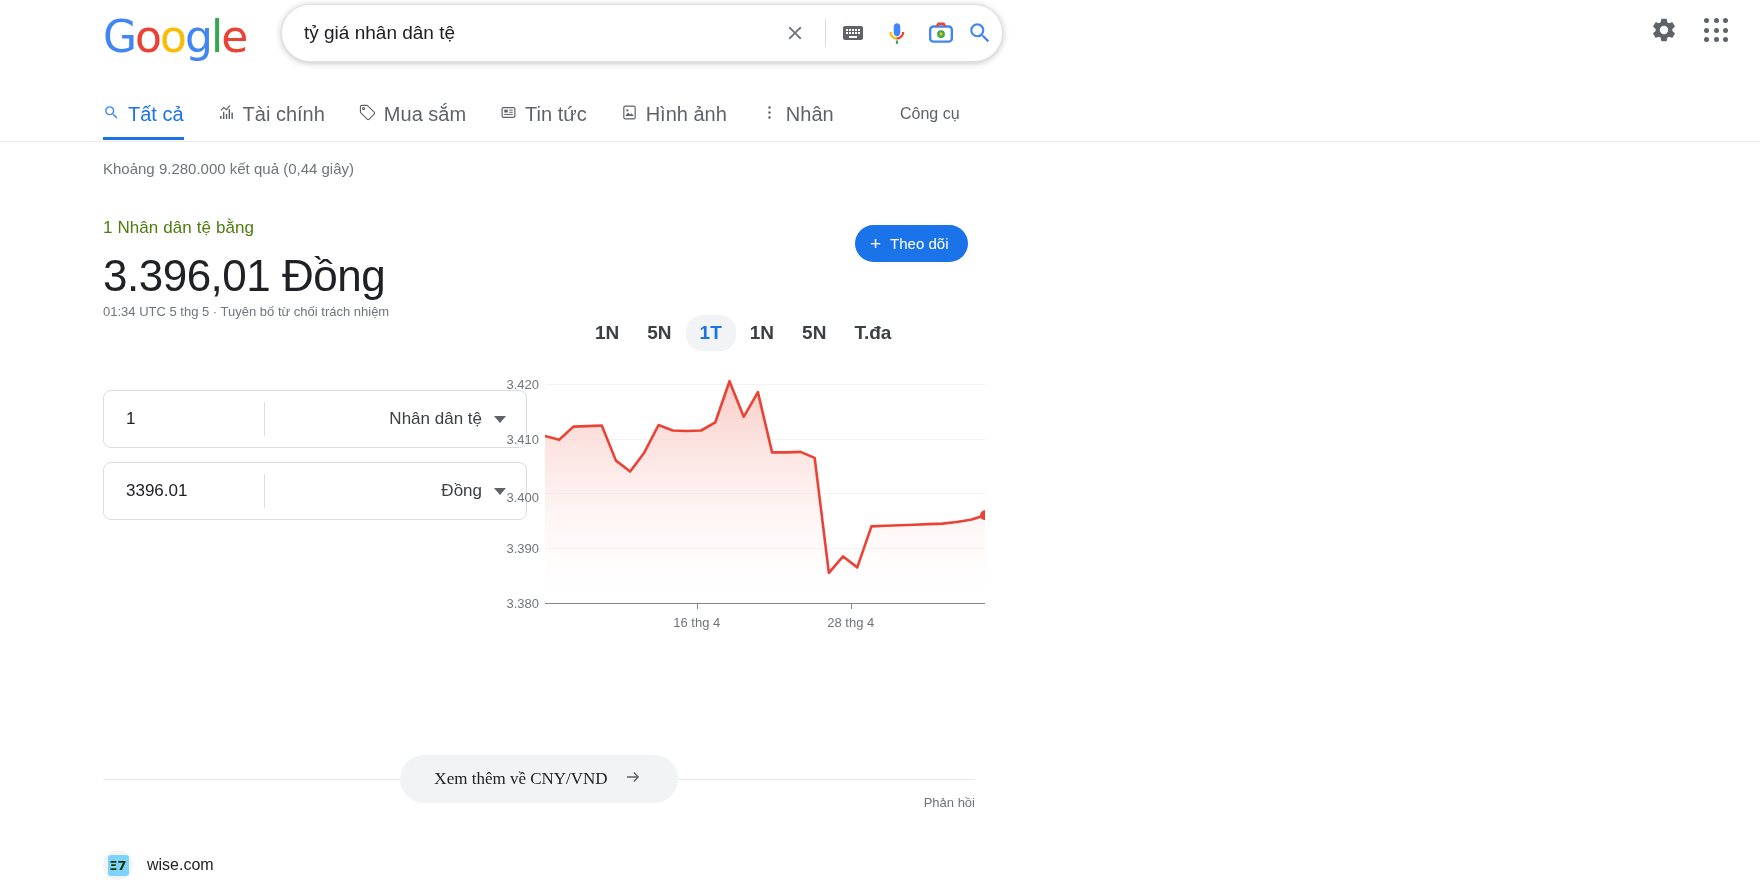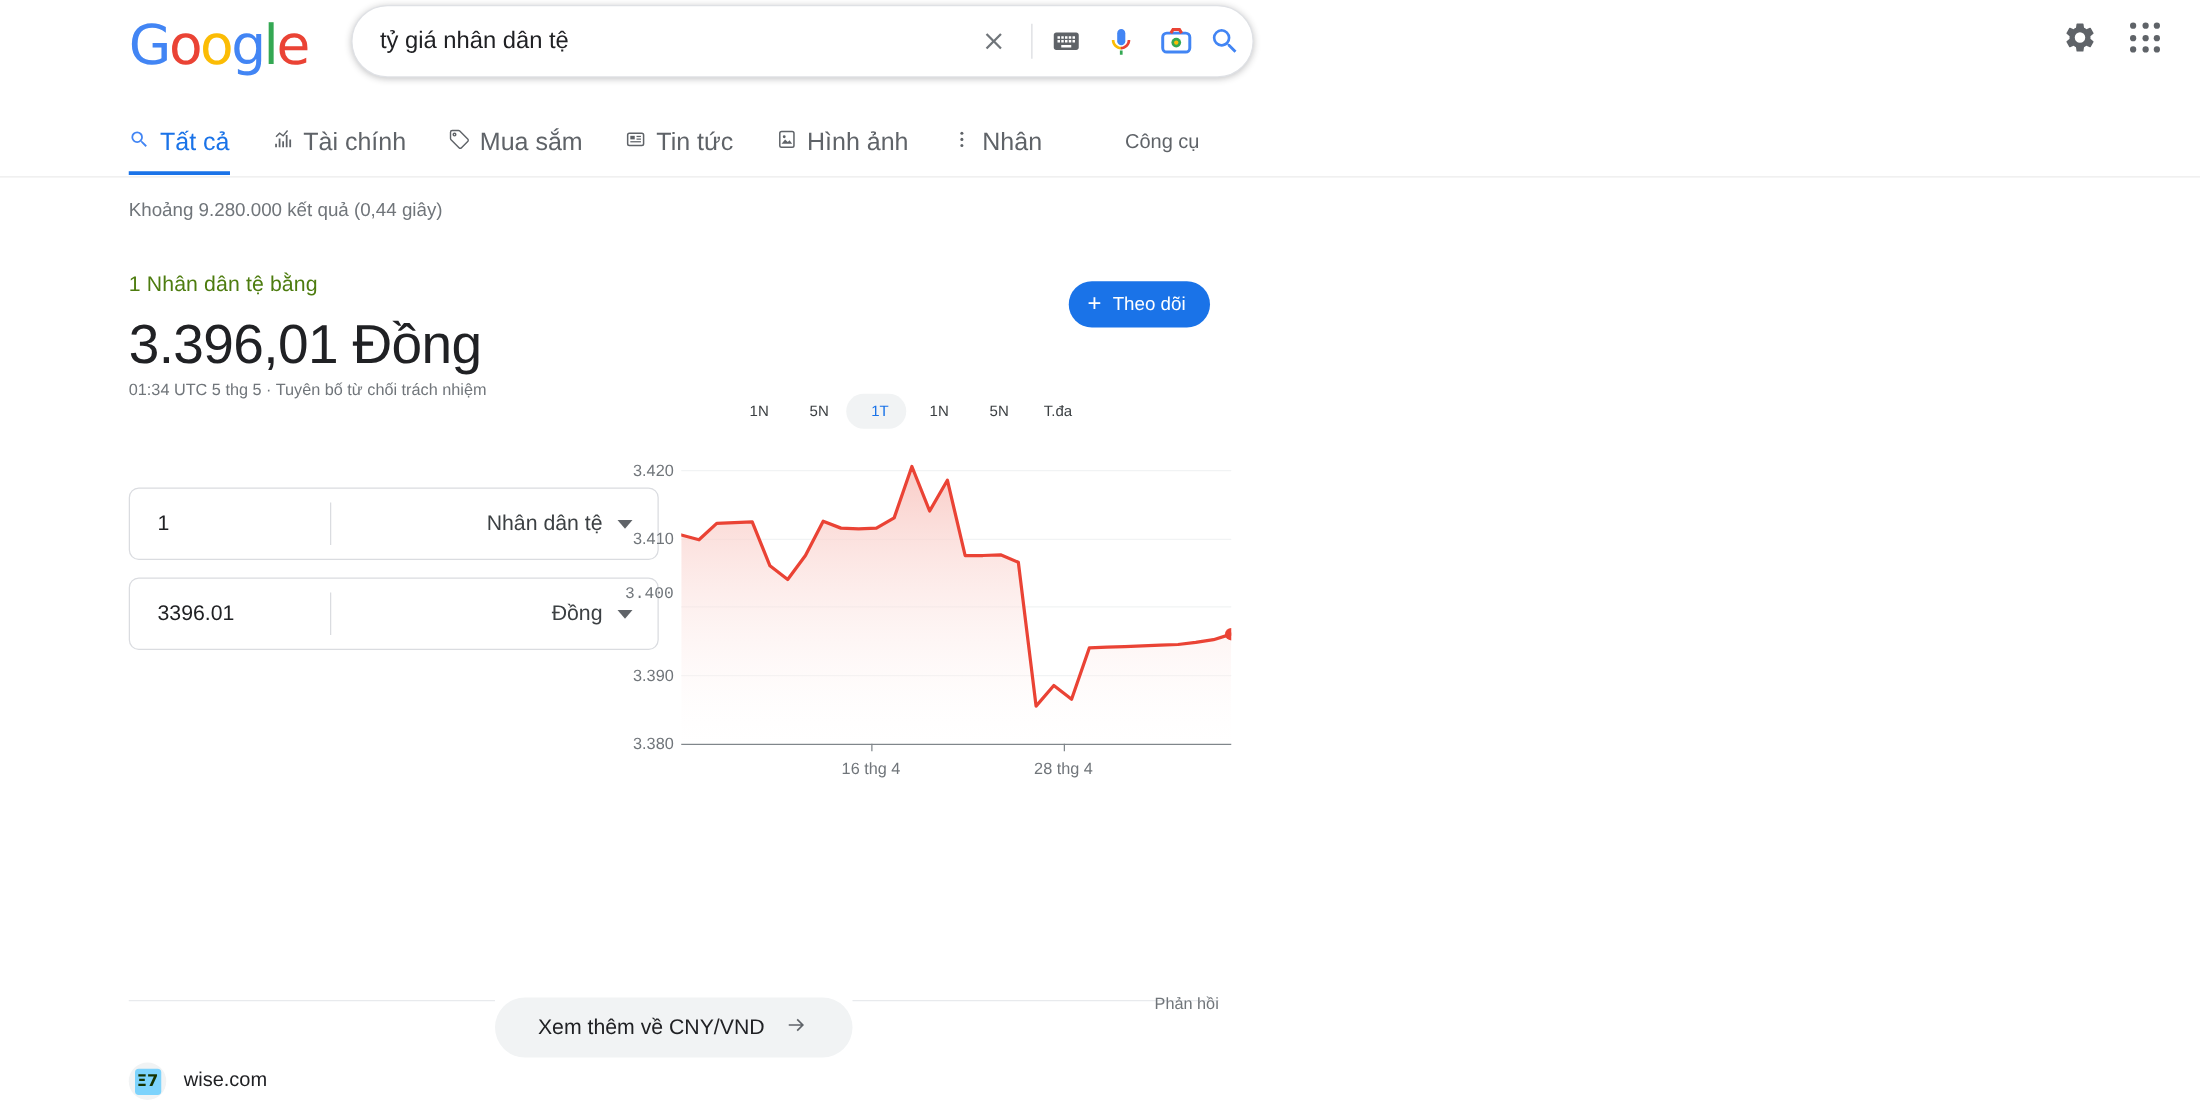--- a/index.html
+++ b/index.html
@@ -106,22 +106,22 @@
   .conv-cur {
     flex:1; display:flex; align-items:center; justify-content:flex-end;
     gap:12px; padding-right:20px; font-size:17px; color:#3c4043; cursor:pointer;
   }
   .caret { width:0;height:0;border-left:6px solid transparent;border-right:6px solid transparent;border-top:7px solid #5f6368; }
 
   
   .chart-block { position:absolute; left:545px; top:315px; width:440px; }
   .range-tabs { display:flex; align-items:center; gap:0; margin-bottom:22px; justify-content:flex-start; padding-left:36px;}
   .rtab {
-    font-size:12px; color:#3c4043; padding:7px 14px; border-radius:16px;
-    cursor:pointer; min-width:48px; text-align:right;
+    font-size:19px; color:#3c4043; padding:7px 14px; border-radius:16px;
+    cursor:pointer; min-width:48px; text-align:left;font-weight:bold;
   }
   .rtab.sel { background:#f1f3f4; color:#1a73e8; }
 
   .plot { position:relative; width:440px; height:230px; }
   .ylabel {
     position:absolute; right:100%; margin-right:6px;
     font-size:13px; color:#70757a; transform:translateY(-50%);
     white-space:nowrap;
   }
   .gridline { position:absolute; left:0; right:0; height:1px; background:#f1f3f4; }
@@ -132,22 +132,21 @@
   }
   .xtick { position:absolute; top:100%; width:1px; height:6px; background:#80868b; }
 
   
   .more-wrap { position:absolute; left:103px; top:755px; width:872px; display:flex; align-items:center; }
   .more-line { flex:1; height:1px; background:#e8eaed; }
   .more-btn {
     background:#f1f3f4; border:none; border-radius:24px;
     height:48px; padding:0 34px; display:flex; align-items:center; gap:14px;
     font-size:17px; color:#202124; cursor:pointer;
-    font-family:Liberation Sans, sans-serif;
-    margin-top:43px;
+    font-family:Liberation Serif, serif;
   }
   .feedback {
     position:absolute; right:0; top:40px; font-size:13px; color:#70757a; cursor:pointer;
   }
 
   .result { position:absolute; left:103px; top:850px; display:flex; align-items:center; gap:14px; }
   .favicon {
     width:30px;height:30px;border-radius:50%;background:#f1f3f4;
     display:flex;align-items:center;justify-content:center;
   }
@@ -333,21 +332,21 @@
       <div class="rtab"><span>1N</span></div>
       <div class="rtab"><span>5N</span></div>
       <div class="rtab"><span>T.đa</span></div>
     </div>
   <div class="plot" id="plot">
       <div class="axisline" style="top: 230px;"></div>
       <div class="ylabel" style="top: 230px;">3.380</div>
       <div class="gridline" style="top: 175.238px;"></div>
       <div class="ylabel" style="top: 175.238px;">3.390</div>
       <div class="gridline" style="top: 120.476px;"></div>
-      <div class="ylabel" style="top: 110px; font-family: Liberation Mono, monospace;">3.400</div>
+      <div class="ylabel" style="top: 124px;">3.400</div>
       <div class="gridline" style="top: 65.7143px;"></div>
       <div class="ylabel" style="top: 65.7143px;">3.410</div>
       <div class="gridline" style="top: 10.9524px;"></div>
       <div class="ylabel" style="top: 10.9524px;">3.420</div>
       <div class="xtick" style="left: 151.8px;"></div>
       <div class="xlabel" style="left: 151.8px;">16 thg 4</div>
       <div class="xtick" style="left: 305.8px;"></div>
       <div class="xlabel" style="left: 305.8px;">28 thg 4</div>
       <svg width="440" height="230" viewBox="0 0 440 230" style="position: absolute; left: 0px; top: 0px;">
         <defs>

